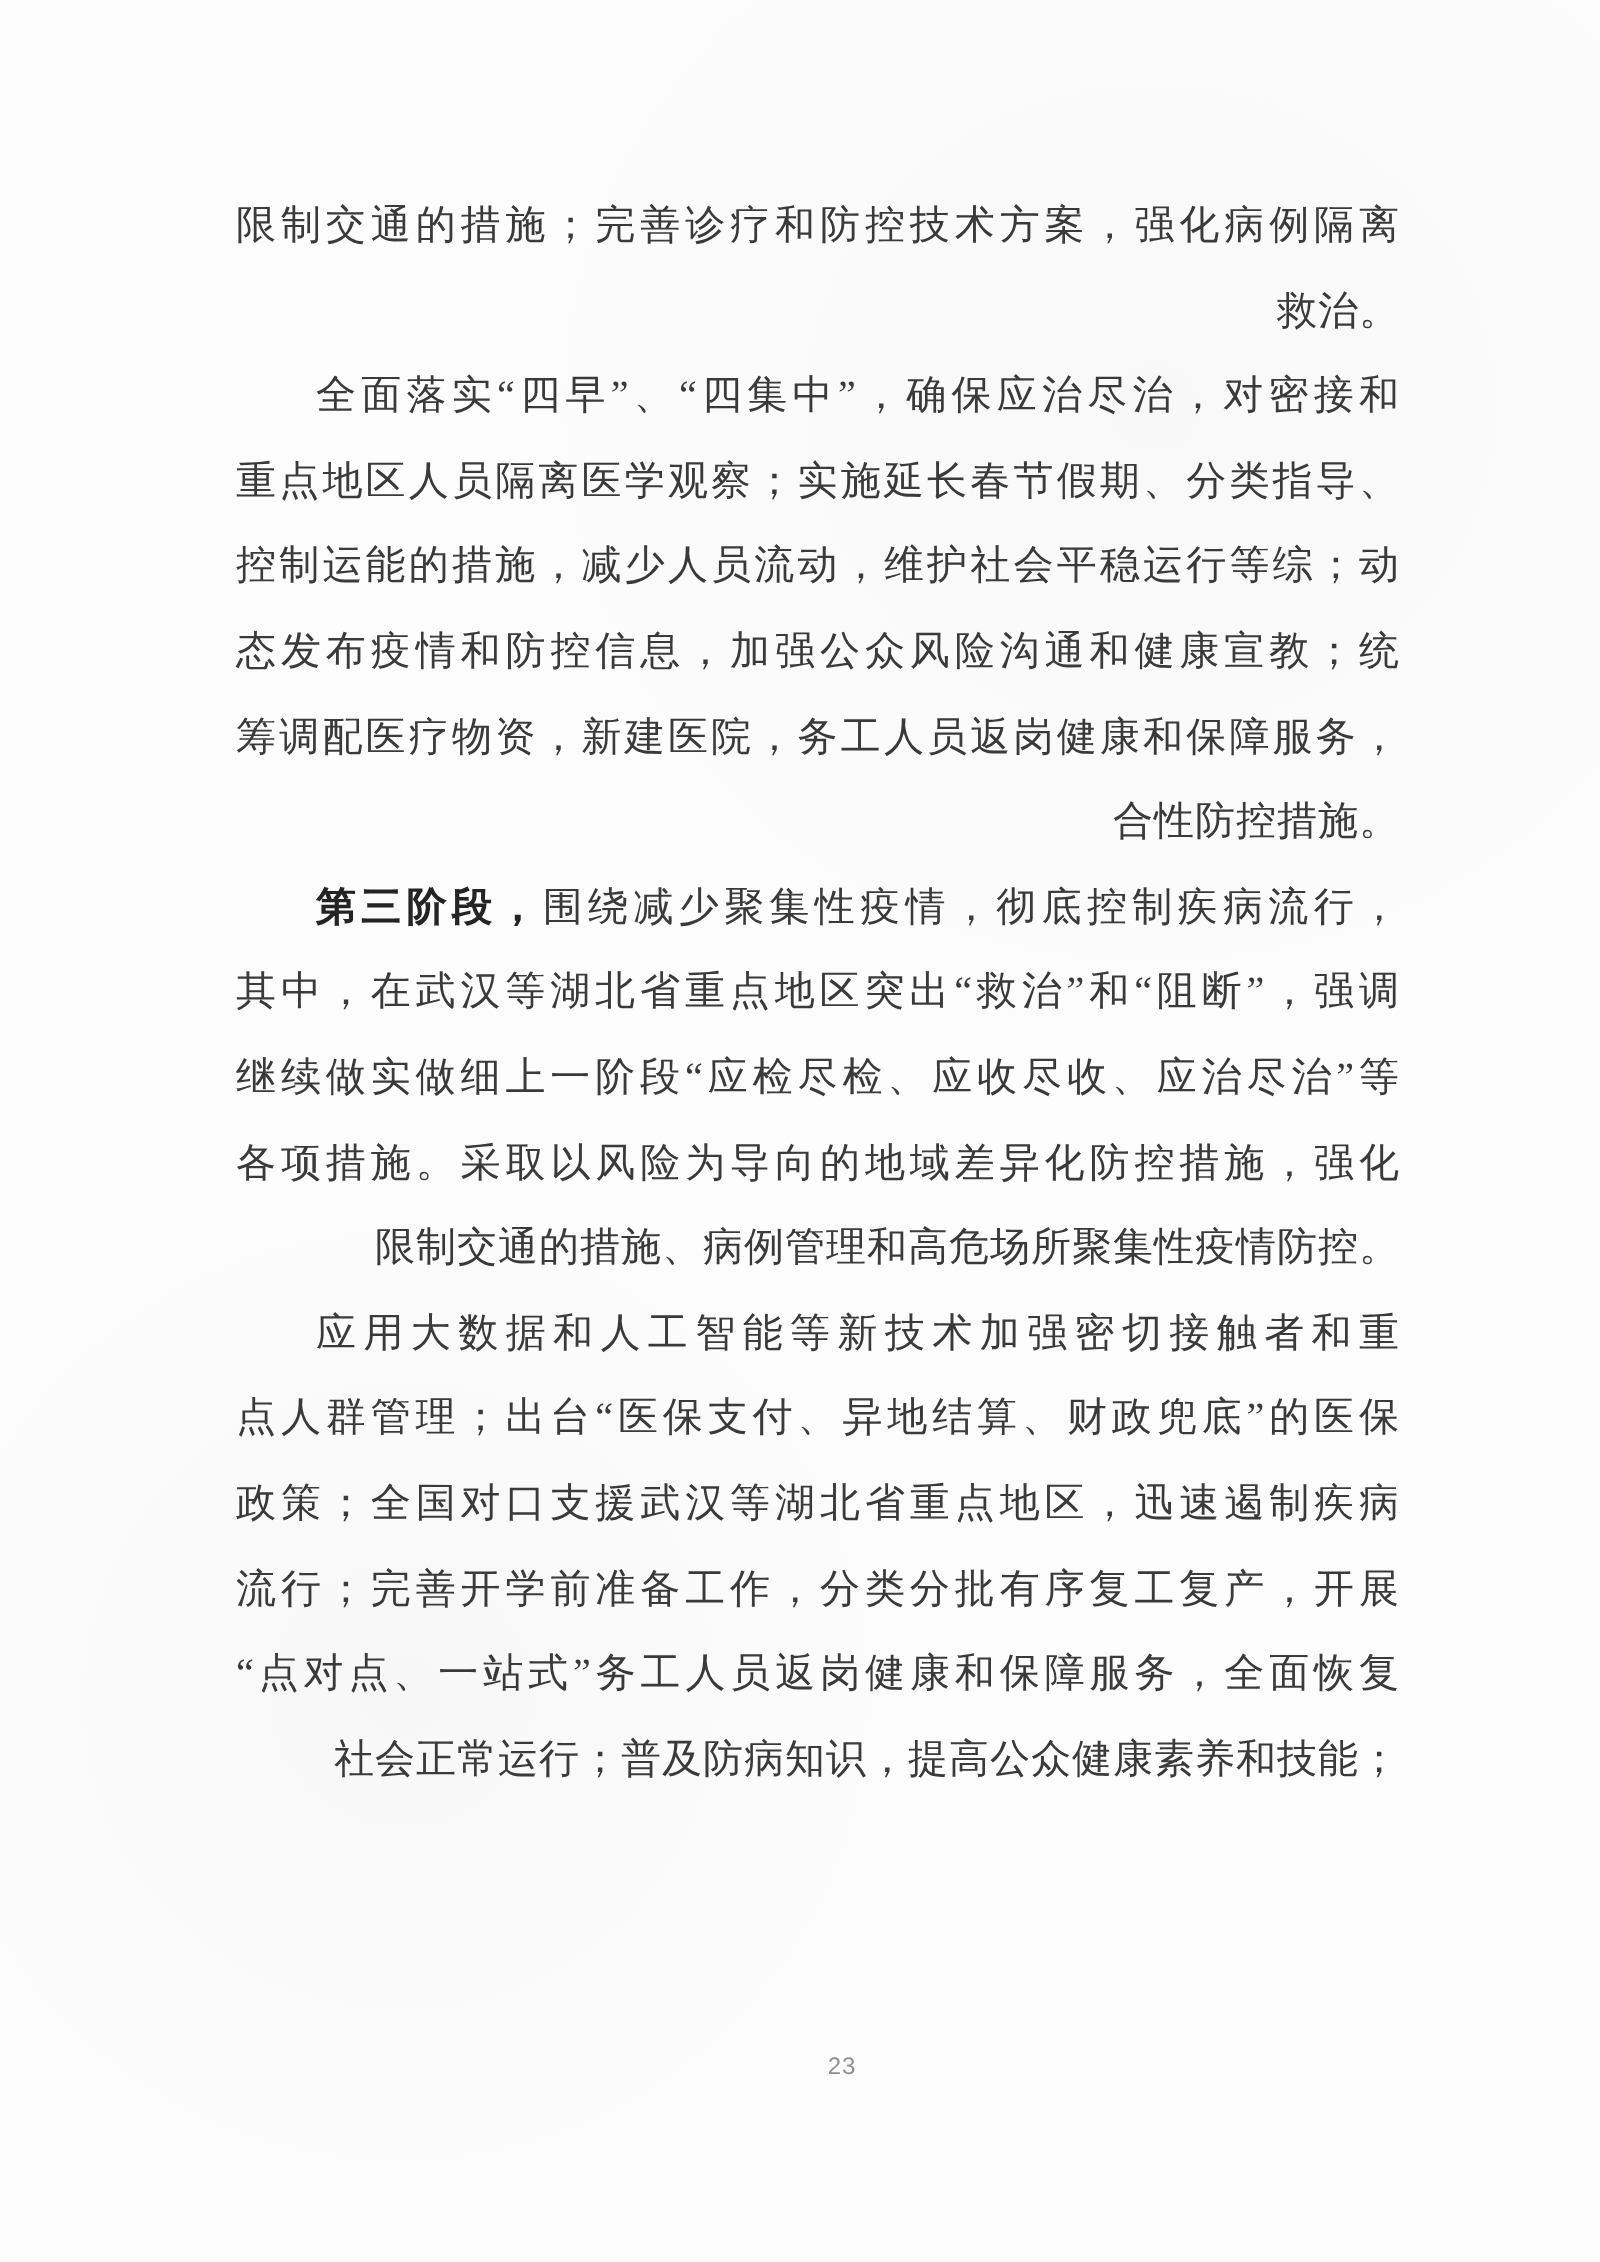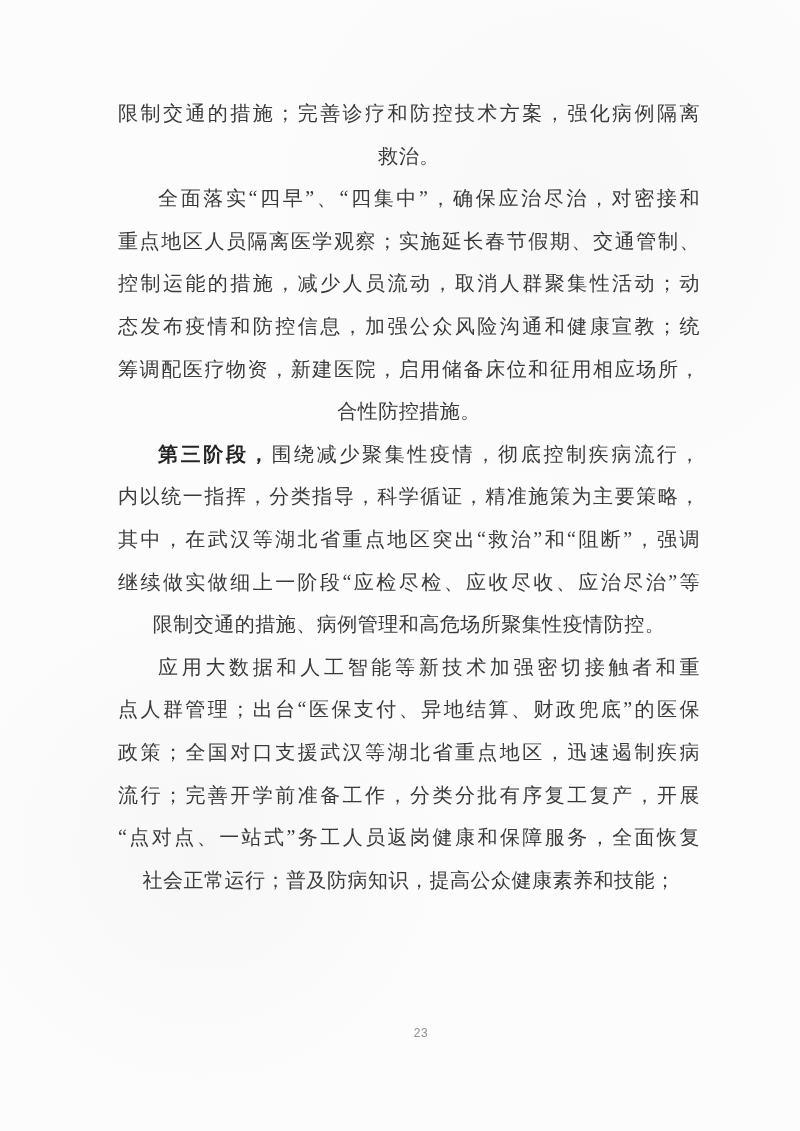--- a/index.html
+++ b/index.html
@@ -24,21 +24,21 @@
     top: 92px;
     width: 582px;
     font-size: 20px;
     color: #3a3a3a;
     letter-spacing: 0.5px;
   }
   .paragraph { display: block; }
   .line {
     line-height: 42.6px;
     height: 42.6px;
-    text-align: center;
+    text-align: right;
     white-space: normal;
     overflow: hidden;
   }
   
   .line.j {
     text-align: justify;
     text-align-last: justify;
     text-justify: inter-character;
   }
   .line.indent { text-indent: 2em; }
@@ -66,32 +66,32 @@
 
   <main class="text-block">
 
     <section class="paragraph">
       <p class="line j">限制交通的措施；完善诊疗和防控技术方案，强化病例隔离</p>
       <p class="line">救治。</p>
     </section>
 
     <section class="paragraph">
       <p class="line j indent">全面落实“四早”、“四集中”，确保应治尽治，对密接和</p>
-      <p class="line j">重点地区人员隔离医学观察；实施延长春节假期、交通管制、</p>
-      <p class="line j">控制运能的措施，减少人员流动，取消人群聚集性活动；动</p>
+      <p class="line j">重点地区人员隔离医学观察；实施延长春节假期、分类指导、</p>
+      <p class="line j">控制运能的措施，减少人员流动，维护社会平稳运行等综；动</p>
       <p class="line j">态发布疫情和防控信息，加强公众风险沟通和健康宣教；统</p>
-      <p class="line j">筹调配医疗物资，新建医院，启用储备床位和征用相应场所，</p>
+      <p class="line j">筹调配医疗物资，新建医院，务工人员返岗健康和保障服务，</p>
       <p class="line">合性防控措施。</p>
     </section>
 
     <section class="paragraph">
       <p class="line j indent"><span class="lead">第三阶段，</span><span>围绕减少聚集性疫情，彻底控制疾病流行，</span></p>
-      <p class="line j">内以统一指挥，分类指导，科学循证，精准施策为主要策略，</p>
       <p class="line j">其中，在武汉等湖北省重点地区突出“救治”和“阻断”，强调</p>
       <p class="line j">继续做实做细上一阶段“应检尽检、应收尽收、应治尽治”等</p>
+      <p class="line j">各项措施。采取以风险为导向的地域差异化防控措施，强化</p>
       <p class="line">限制交通的措施、病例管理和高危场所聚集性疫情防控。</p>
     </section>
 
     <section class="paragraph">
       <p class="line j indent">应用大数据和人工智能等新技术加强密切接触者和重</p>
       <p class="line j">点人群管理；出台“医保支付、异地结算、财政兜底”的医保</p>
       <p class="line j">政策；全国对口支援武汉等湖北省重点地区，迅速遏制疾病</p>
       <p class="line j">流行；完善开学前准备工作，分类分批有序复工复产，开展</p>
       <p class="line j">“点对点、一站式”务工人员返岗健康和保障服务，全面恢复</p>
       <p class="line">社会正常运行；普及防病知识，提高公众健康素养和技能；</p>

